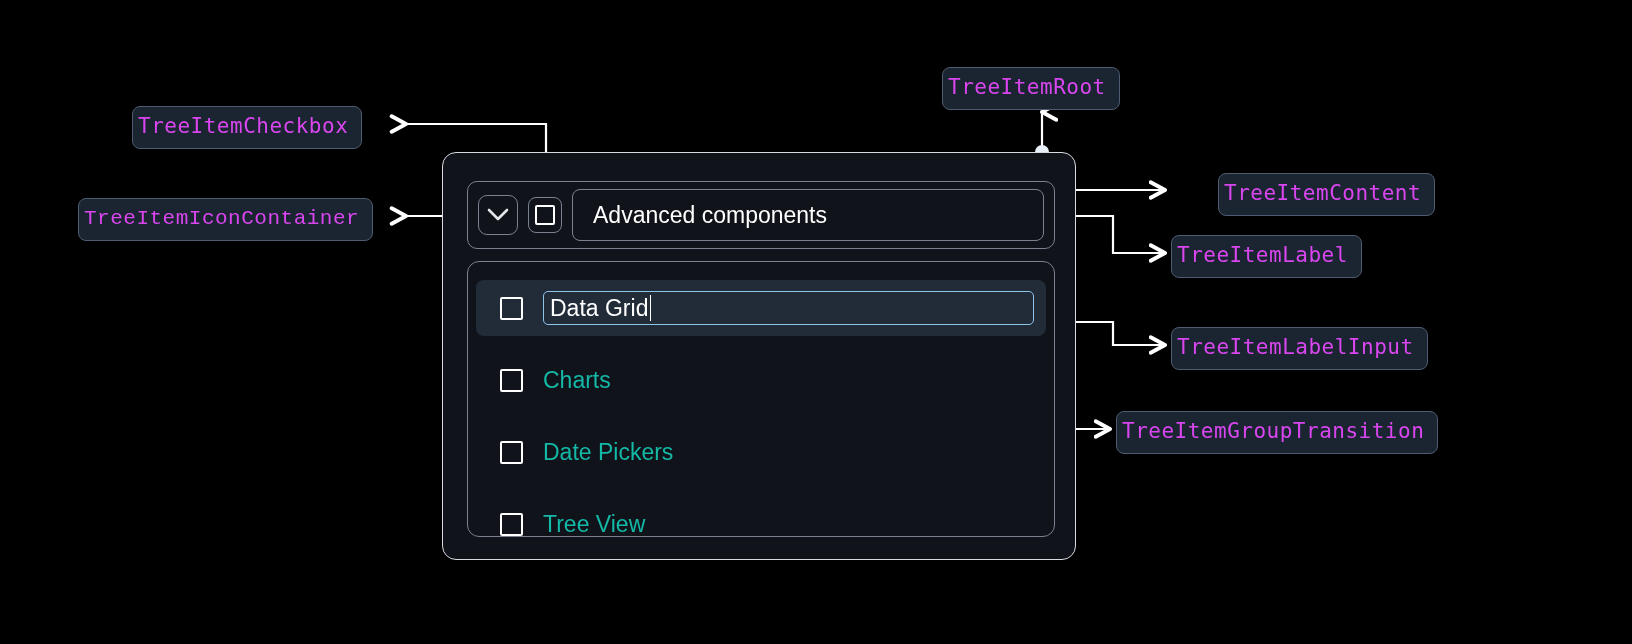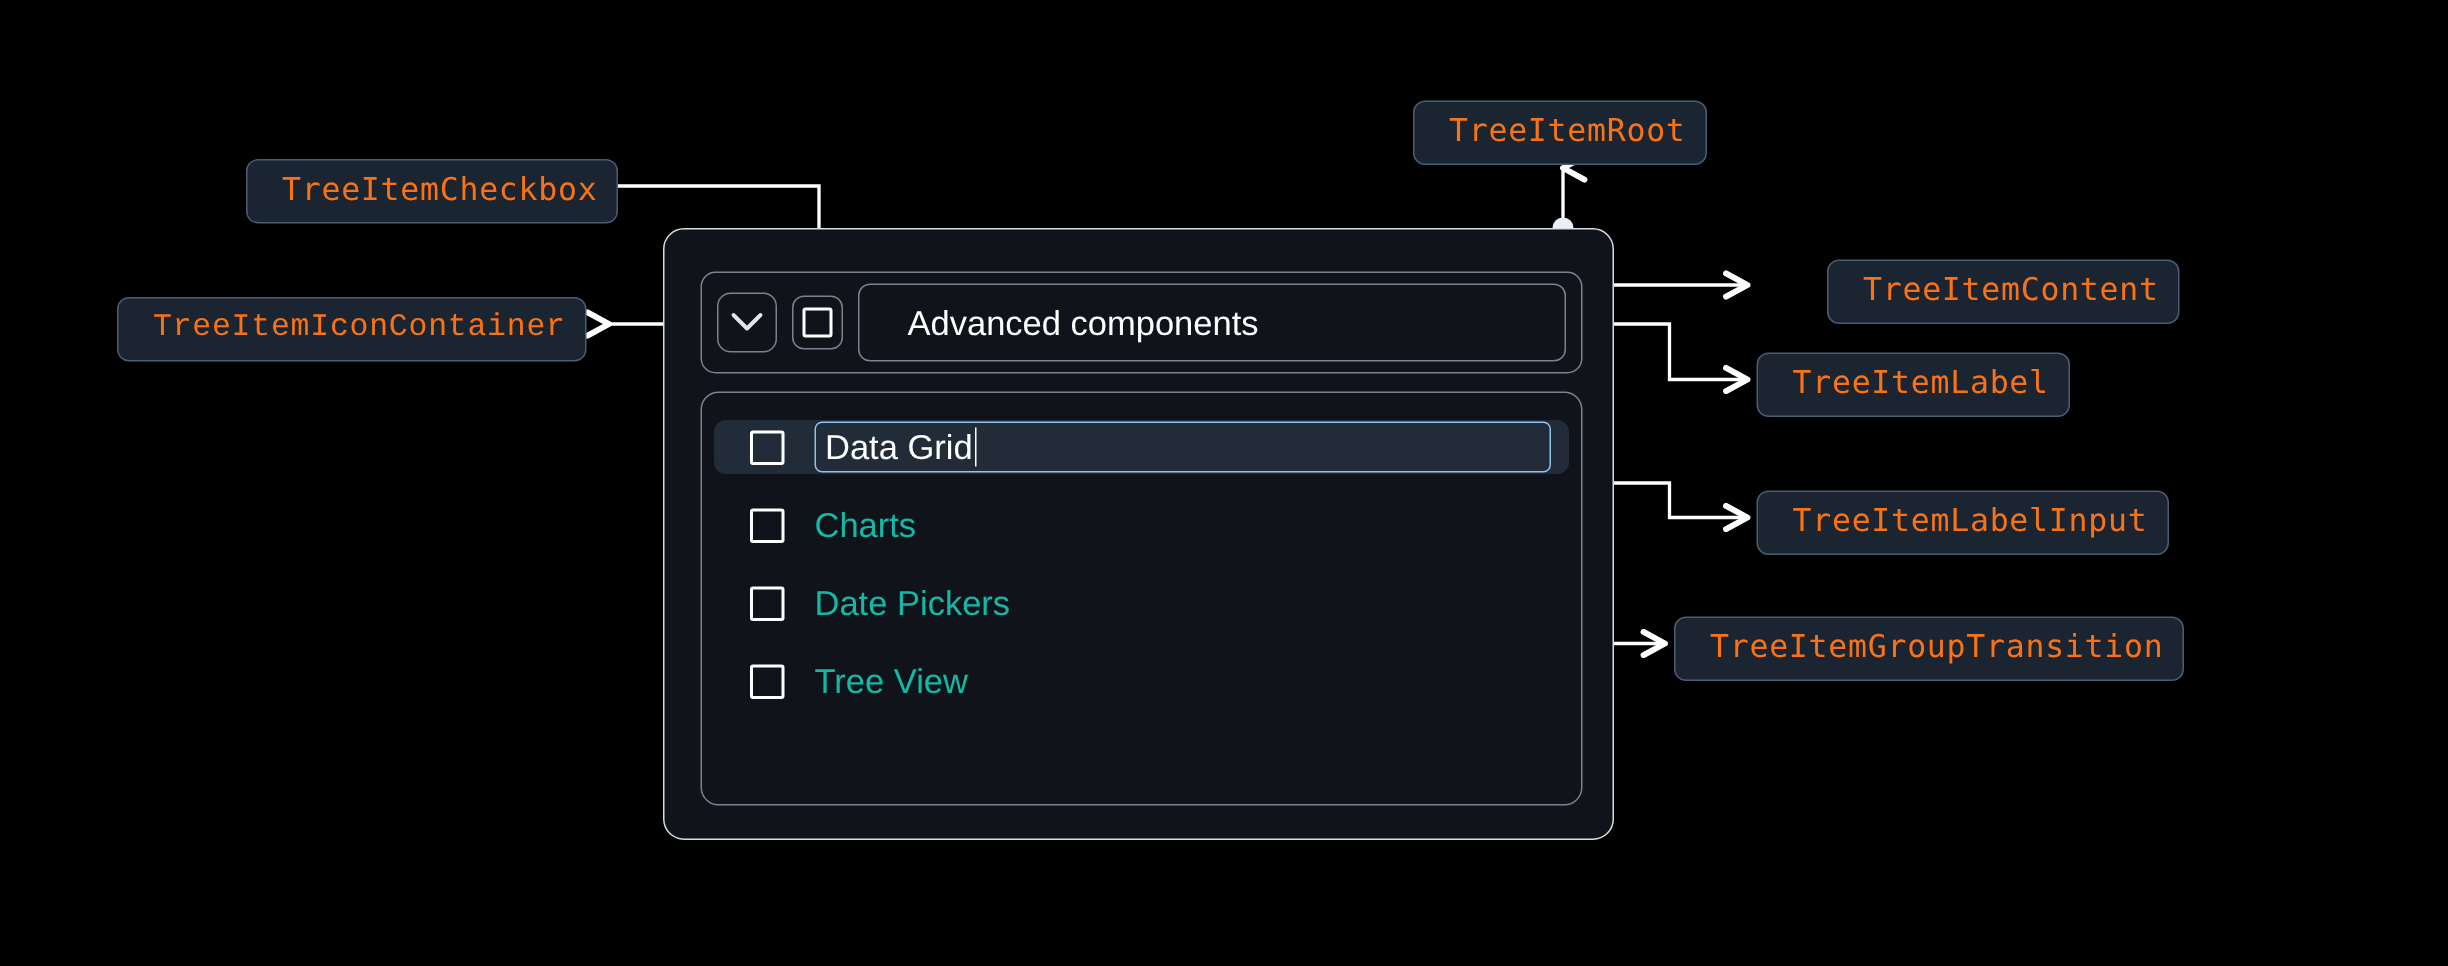--- a/index.html
+++ b/index.html
@@ -10,26 +10,26 @@
     font-family: "Liberation Sans", sans-serif;
   }
   #stage { position: relative; width: 1632px; height: 644px; }
 
   
   .anno {
     position: absolute;
     background: #1b2531;
     border: 1px solid #4d5c70;
     border-radius: 8px;
-    color: #f97316;
+    color: #d946ef;
     font-family: "DejaVu Sans Mono", monospace;
     font-size: 21px;
     letter-spacing: 0.5px;
     line-height: 1;
-    padding: 9px 13px 11px 23px;
+    padding: 9px 13px 11px 5px;
     white-space: nowrap;
   }
 
   
   #wires { position: absolute; left: 0; top: 0; width: 1632px; height: 644px; }
 
   
   #root-box {
     position: absolute;
     left: 442px; top: 152px;
@@ -65,37 +65,37 @@
     display: flex; align-items: center; justify-content: center;
     flex: 0 0 auto;
   }
   .cbsq { width: 20px; height: 20px; border: 2.5px solid #ffffff; border-radius: 2px; }
   #label-box {
     flex: 1 1 auto;
     height: 52px;
     border: 1px solid #7a8290;
     border-radius: 8px;
     display: flex; align-items: center;
-    padding-left: 32px;
+    padding-left: 20px;
     color: #ffffff;
     font-size: 23px;
   }
 
   #group-transition {
     position: absolute;
     left: 24px; top: 108px;
     width: 588px; height: 276px;
     background: #10141a;
     border: 1px solid #7a8290;
     border-radius: 12px;
     padding-top: 18px;
   }
   .child-row {
     display: flex; align-items: center;
-    height: 36px;
+    height: 56px;
     margin: 0 8px;
     padding-left: 24px;
     gap: 20px;
     border-radius: 8px;
   }
   .child-row + .child-row { margin-top: 16px; }
   .child-row.selected { background: #212c38; }
   .child-cb { width: 23px; height: 23px; border: 2.5px solid #ffffff; border-radius: 2px; flex: 0 0 auto; }
   .child-label { color: #14b8a6; font-size: 23px; }
   #child-input {
@@ -164,21 +164,21 @@
       <path d="M1042,322 L1113,322 L1113,345 L1165,345" fill="none" stroke="#ffffff" stroke-width="2.2" marker-end="url(#ar-r)"></path>
       <circle cx="1042" cy="322" r="7" fill="#e8f0fa"></circle>
     </g>
 
     <g>
       <path d="M1052,429 L1110,429" fill="none" stroke="#ffffff" stroke-width="2.2" marker-end="url(#ar-r)"></path>
       <circle cx="1052" cy="429" r="7" fill="#e8f0fa"></circle>
     </g>
   </svg>
 
-  <div class="anno" style="left:164px; top:106px;">TreeItemCheckbox</div>
+  <div class="anno" style="left:132px; top:106px;">TreeItemCheckbox</div>
 
   <div class="anno" style="left:78px; top:198px;font-family:Liberation Mono, monospace;">TreeItemIconContainer</div>
 
   <div class="anno" style="left:942px; top:67px;">TreeItemRoot</div>
 
   <div class="anno" style="left:1171px; top:173px;margin-left:47px;">TreeItemContent</div>
 
   <div class="anno" style="left:1171px; top:235px;">TreeItemLabel</div>
 
   <div class="anno" style="left:1171px; top:327px;text-align:center;">TreeItemLabelInput</div>

